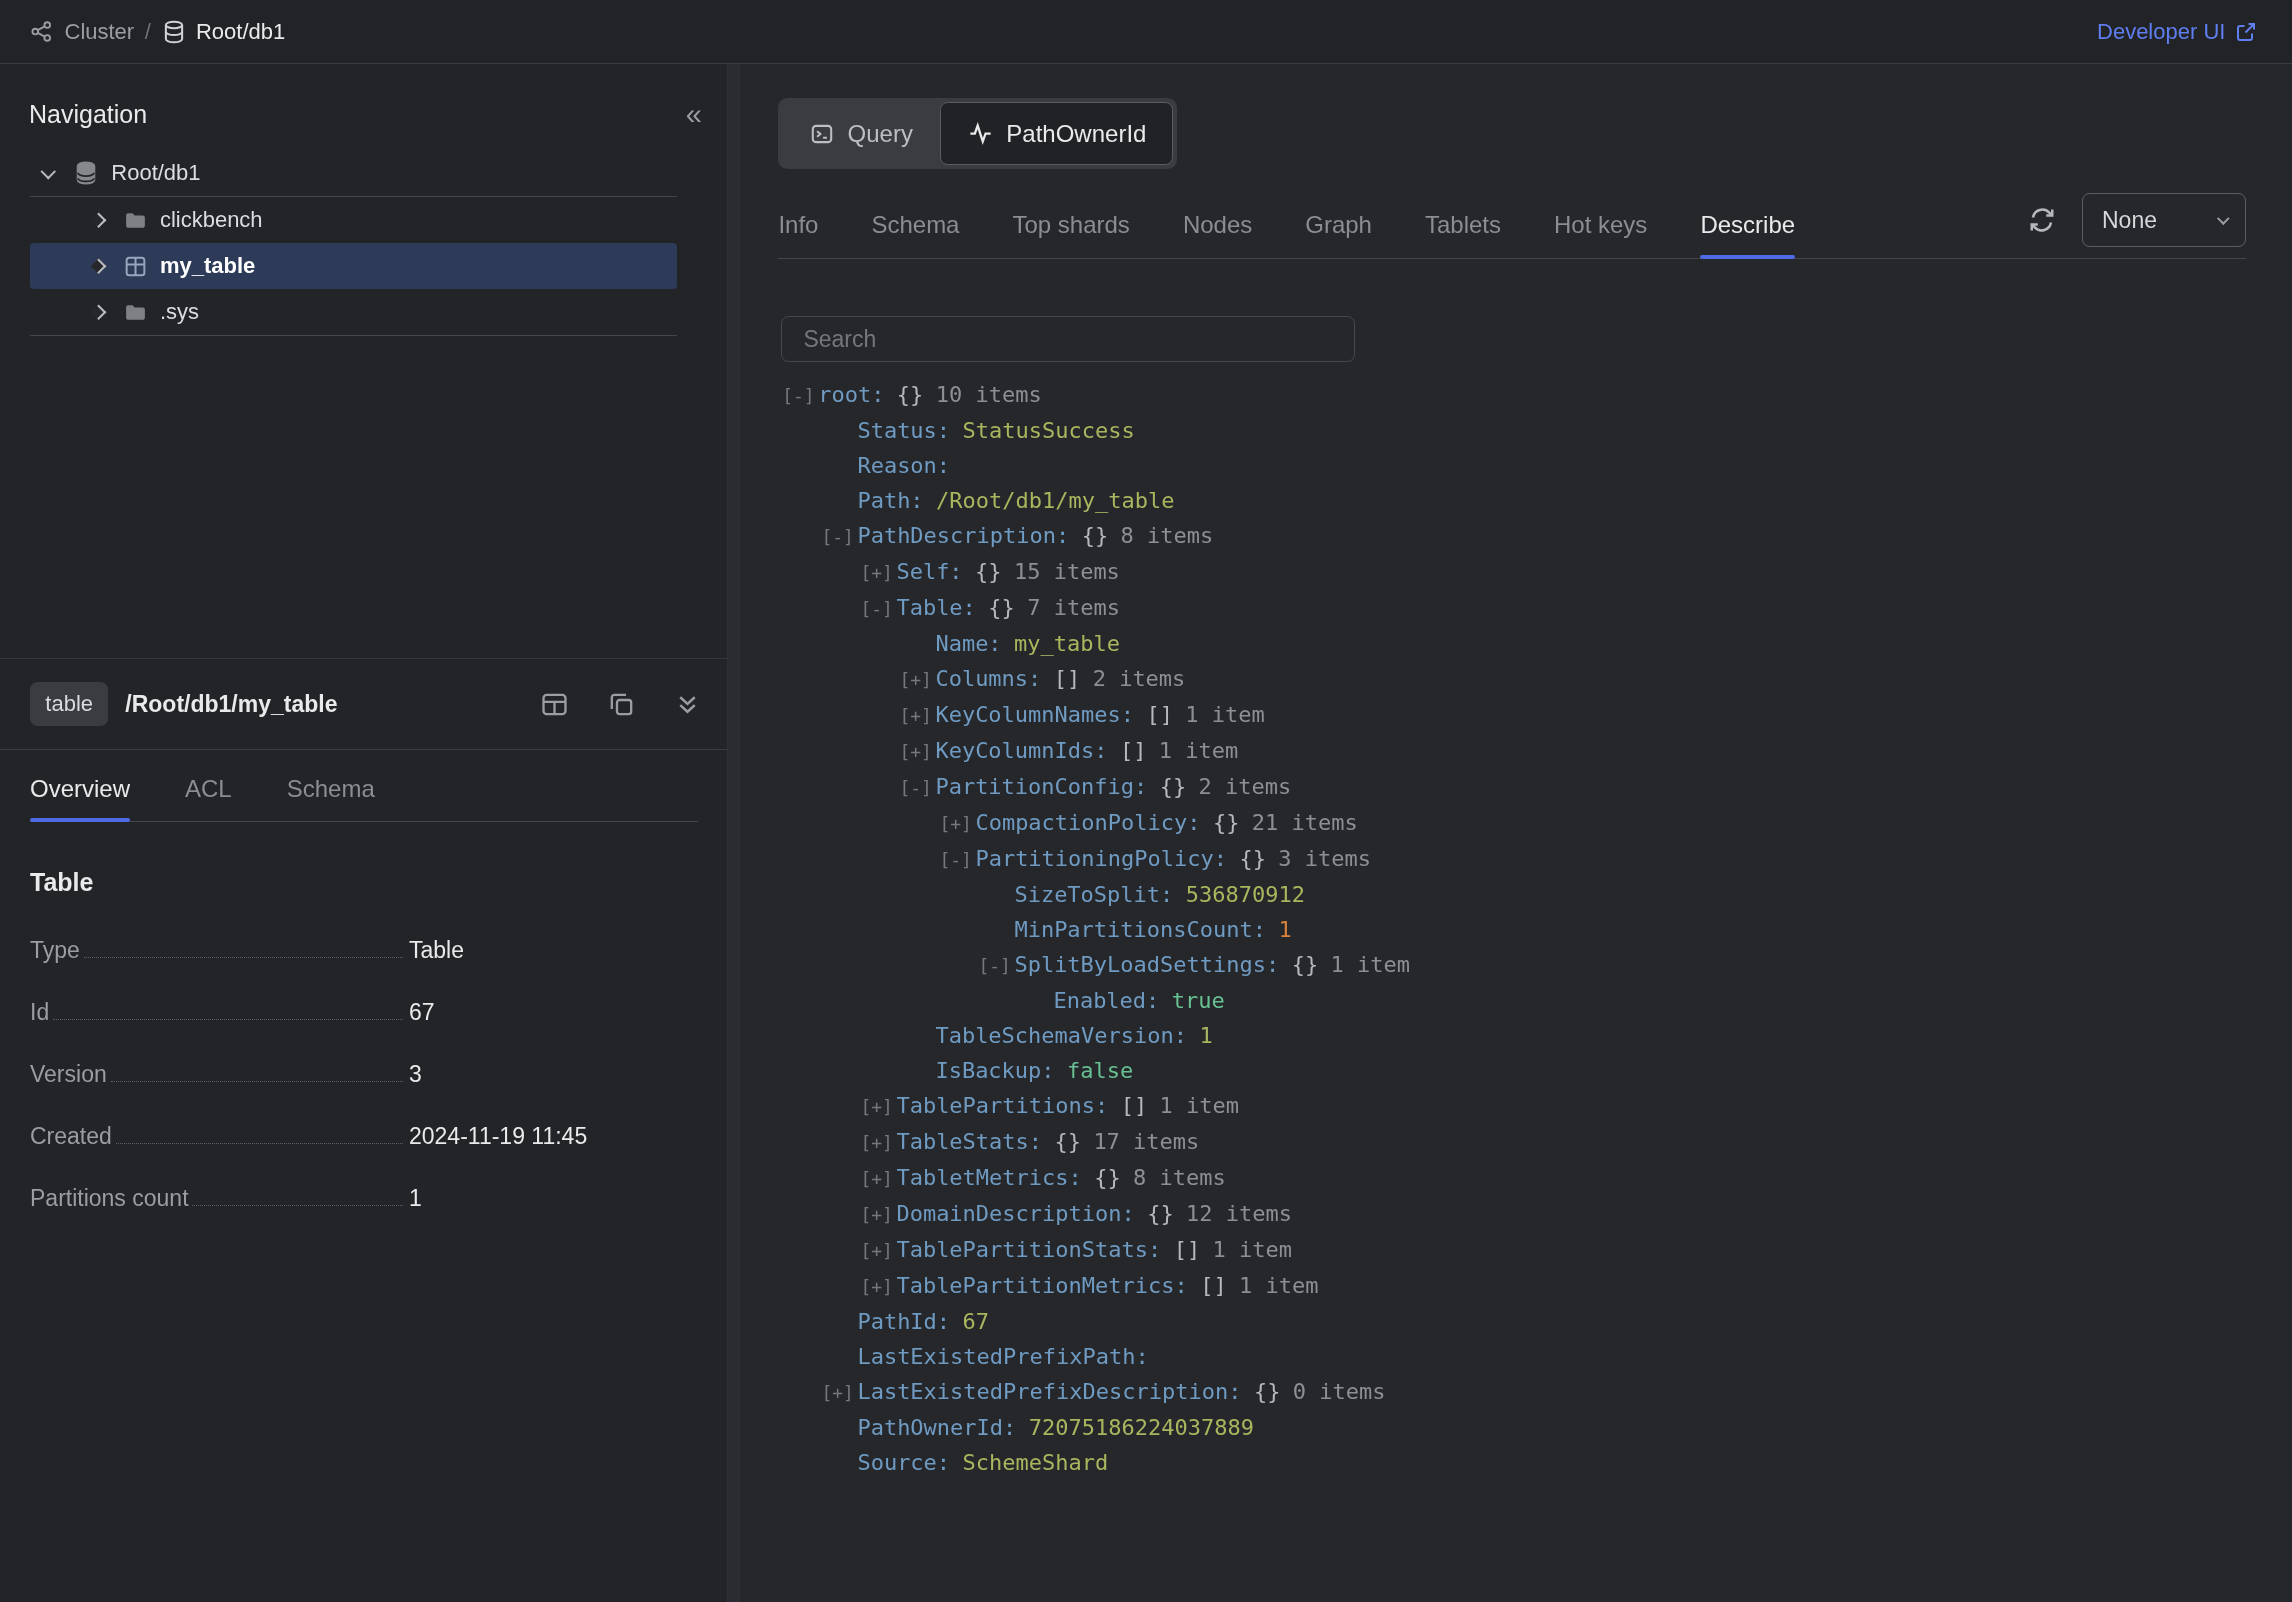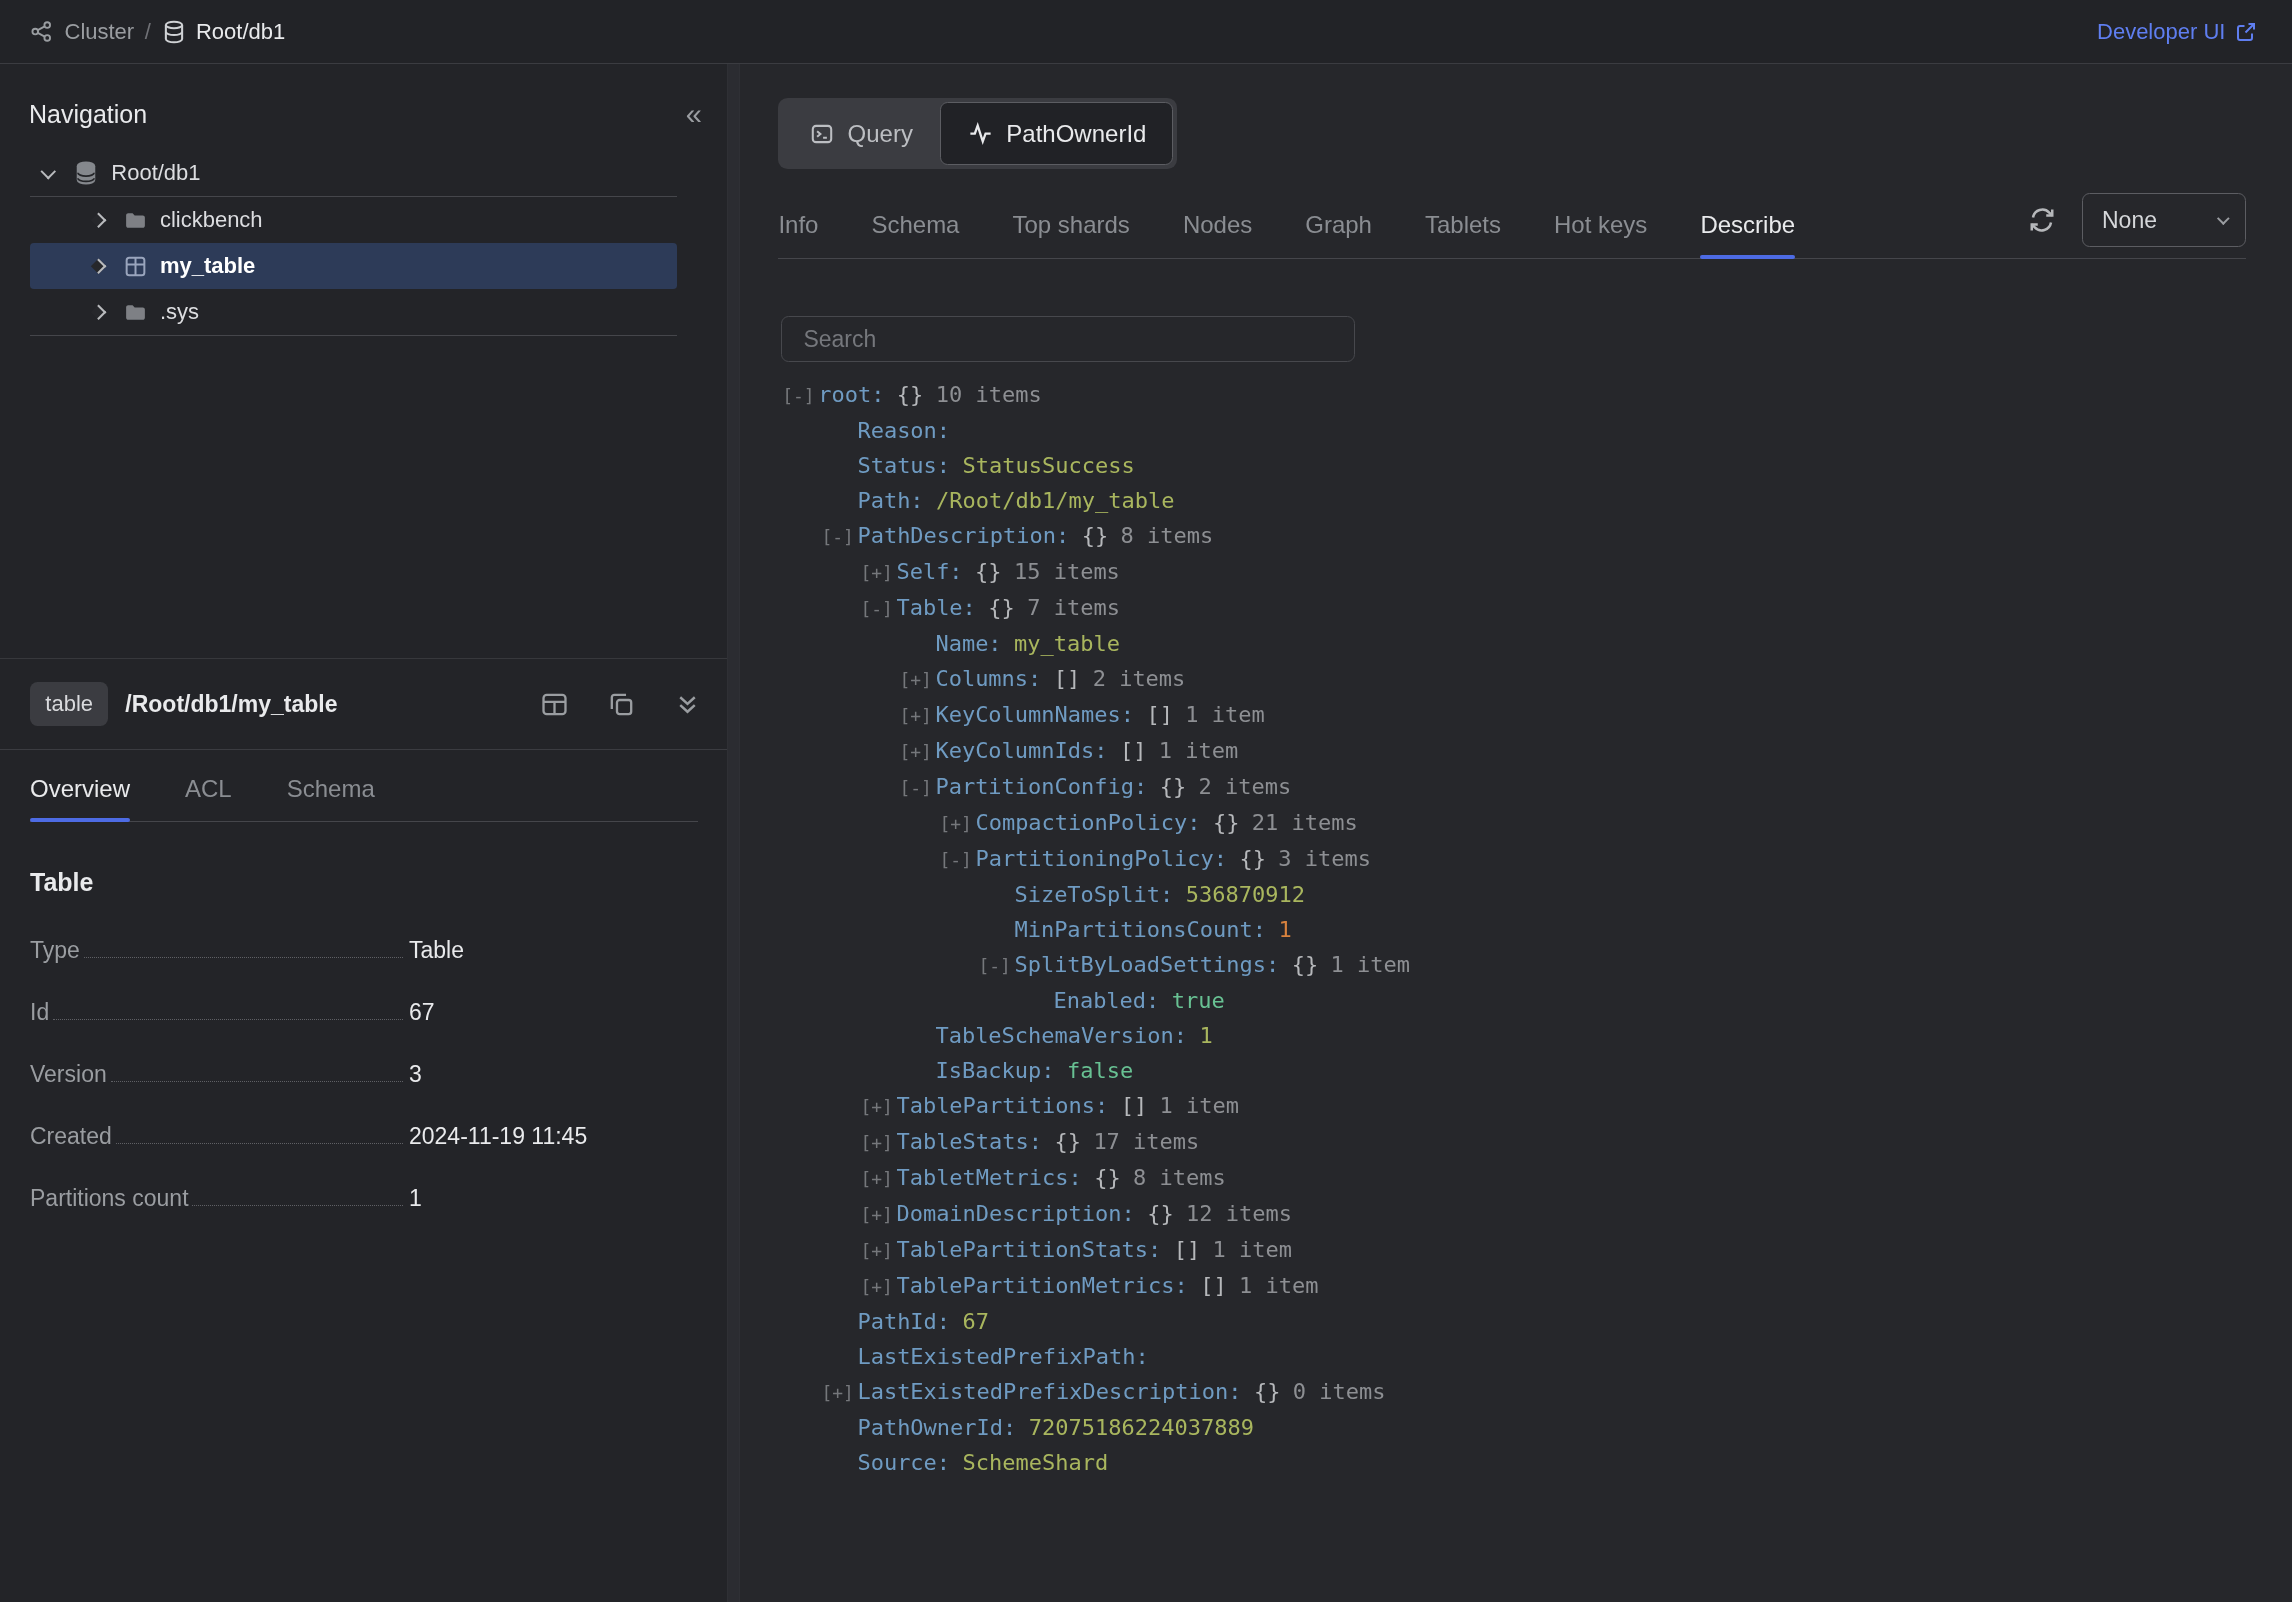--- a/index.html
+++ b/index.html
@@ -306,22 +306,22 @@
           </div>
         </div>
       </div>
 
       <div class="search-row">
         <input class="search-input" placeholder="Search" style="">
       </div>
 
       <div class="describe-tree" id="describe-tree">
           <div class="tl" style="padding-left: 3.8px;"><span class="exp">[-]</span><span class="jkey">root:</span><span class="jpunct">{}</span><span class="jcount">10 items</span></div>
+          <div class="tl" style="padding-left: 43px;"><span class="exp"></span><span class="jkey">Status:</span><span class="jval string">StatusSuccess</span></div>
           <div class="tl" style="padding-left: 43px;"><span class="exp"></span><span class="jkey">Reason:</span></div>
-          <div class="tl" style="padding-left: 43px;"><span class="exp"></span><span class="jkey">Status:</span><span class="jval string">StatusSuccess</span></div>
           <div class="tl" style="padding-left: 43px;"><span class="exp"></span><span class="jkey">Path:</span><span class="jval string">/Root/db1/my_table</span></div>
           <div class="tl" style="padding-left: 43px;"><span class="exp">[-]</span><span class="jkey">PathDescription:</span><span class="jpunct">{}</span><span class="jcount">8 items</span></div>
           <div class="tl" style="padding-left: 82px;"><span class="exp">[+]</span><span class="jkey">Self:</span><span class="jpunct">{}</span><span class="jcount">15 items</span></div>
           <div class="tl" style="padding-left: 82px;"><span class="exp">[-]</span><span class="jkey">Table:</span><span class="jpunct">{}</span><span class="jcount">7 items</span></div>
           <div class="tl" style="padding-left: 121px;"><span class="exp"></span><span class="jkey">Name:</span><span class="jval string">my_table</span></div>
           <div class="tl" style="padding-left: 121px;"><span class="exp">[+]</span><span class="jkey">Columns:</span><span class="jpunct">[]</span><span class="jcount">2 items</span></div>
           <div class="tl" style="padding-left: 121px;"><span class="exp">[+]</span><span class="jkey">KeyColumnNames:</span><span class="jpunct">[]</span><span class="jcount">1 item</span></div>
           <div class="tl" style="padding-left: 121px;"><span class="exp">[+]</span><span class="jkey">KeyColumnIds:</span><span class="jpunct">[]</span><span class="jcount">1 item</span></div>
           <div class="tl" style="padding-left: 121px;"><span class="exp">[-]</span><span class="jkey">PartitionConfig:</span><span class="jpunct">{}</span><span class="jcount">2 items</span></div>
           <div class="tl" style="padding-left: 161px;"><span class="exp">[+]</span><span class="jkey">CompactionPolicy:</span><span class="jpunct">{}</span><span class="jcount">21 items</span></div>

